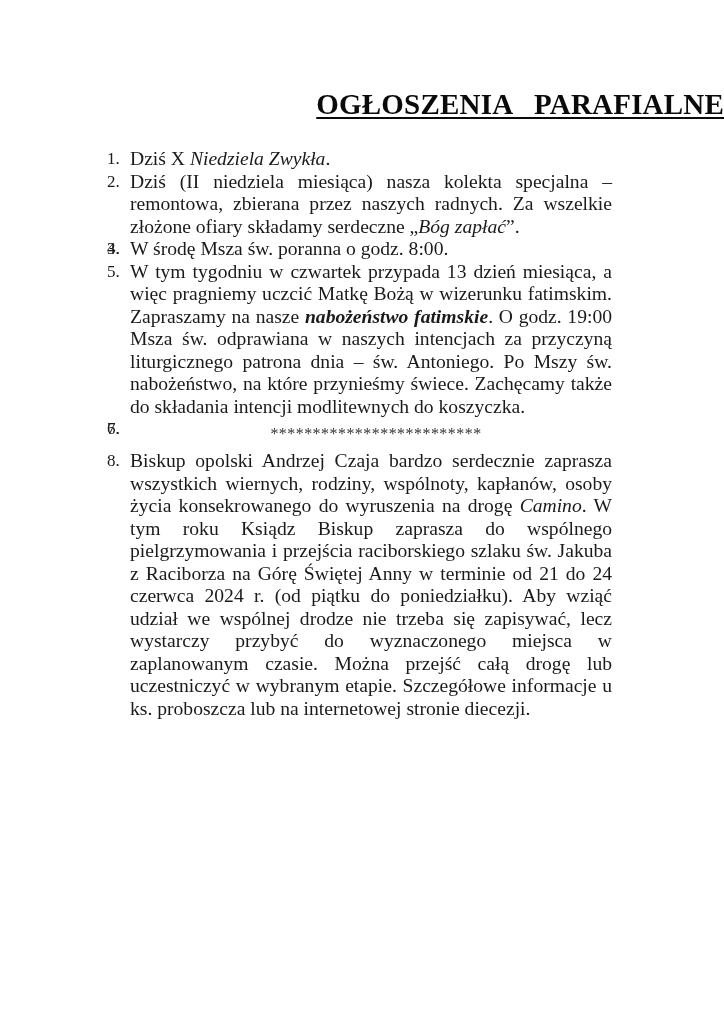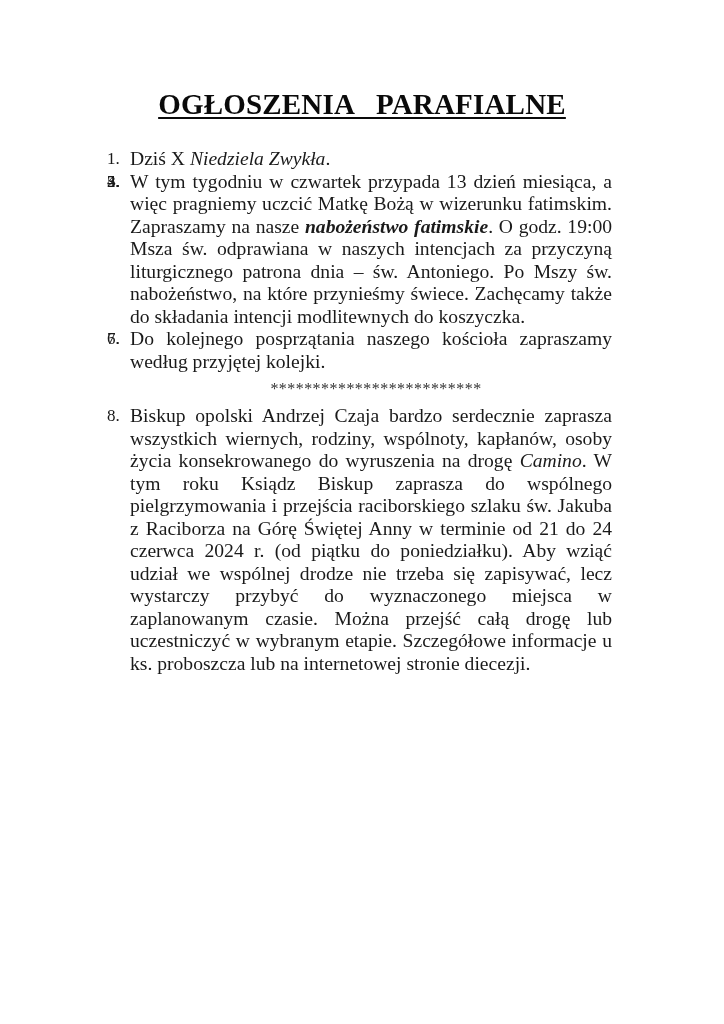--- a/index.html
+++ b/index.html
@@ -21,21 +21,21 @@
       top: 0;
       width: 724px;
       height: 1024px;
       background: #ffffff;
     }
     .title {
       position: absolute;
       left: 0;
       top: 84px;
       width: 724px;
-      text-align: center;
+      text-align: right;
       font-weight: bold;
       font-size: 29px;
       line-height: 40px;
       text-decoration: underline;
       text-decoration-thickness: 2px;
       text-underline-offset: 3px;
       color: #0a0a0a;
       white-space: pre;
       letter-spacing: 0.2px;
     }
@@ -89,37 +89,38 @@
 
   <div class="list">
     <div id="items-before">
 
       <div class="item">
         <span class="item-num">1.</span>
         <span class="item-body"><span>Dziś X </span><span class="it">Niedziela Zwykła</span><span>.</span></span>
       </div>
       <div class="item">
         <span class="item-num">2.</span>
+        <span class="item-body"><span>Dziś (II niedziela miesiąca) nasza kolekta specjalna – remontowa, zbierana przez naszych radnych. Za wszelkie złożone ofiary składamy serdeczne „</span><span class="it">Bóg zapłać</span><span>”.</span></span>
       </div>
       <div class="item">
         <span class="item-num">3.</span>
       </div>
       <div class="item">
         <span class="item-num">4.</span>
+        <span class="item-body"><span>W środę Msza św. poranna o godz. 8:00.</span></span>
       </div>
       <div class="item">
         <span class="item-num">5.</span>
         <span class="item-body"><span>W tym tygodniu w czwartek przypada 13 dzień miesiąca, a więc pragniemy uczcić Matkę Bożą w wizerunku fatimskim. Zapraszamy na nasze </span><span class="bi">nabożeństwo fatimskie</span><span>. O godz. 19:00 Msza św. odprawiana w naszych intencjach za przyczyną liturgicznego patrona dnia – św. Antoniego. Po Mszy św. nabożeństwo, na które przynieśmy świece. Zachęcamy także do składania intencji modlitewnych do koszyczka.</span></span>
       </div>
       <div class="item">
         <span class="item-num">6.</span>
       </div>
       <div class="item">
         <span class="item-num">7.</span>
-        <span class="item-body"><span>Do kolejnego posprzątania naszego kościoła zapraszamy według przyjętej kolejki.</span></span>
       </div>
     </div>
 
     <div class="separator">*************************</div>
 
     <div id="items-after">
       <div class="item item-8">
         <span class="item-num">8.</span>
         <span class="item-body"><span>Biskup opolski Andrzej Czaja bardzo serdecznie zaprasza wszystkich wiernych, rodziny, wspólnoty, kapłanów, osoby życia konsekrowanego do wyruszenia na drogę </span><span class="it">Camino</span><span>. W tym roku Ksiądz Biskup zaprasza do wspólnego pielgrzymowania i przejścia raciborskiego szlaku św. Jakuba z Raciborza na Górę Świętej Anny     w terminie od 21 do 24 czerwca 2024 r. (od piątku do poniedziałku). Aby wziąć udział we wspólnej drodze nie trzeba się zapisywać, lecz wystarczy przybyć do wyznaczonego miejsca w zaplanowanym czasie. Można przejść całą drogę lub uczestniczyć w wybranym etapie. Szczegółowe informacje u ks. proboszcza lub na internetowej stronie diecezji.</span></span>
       </div>

